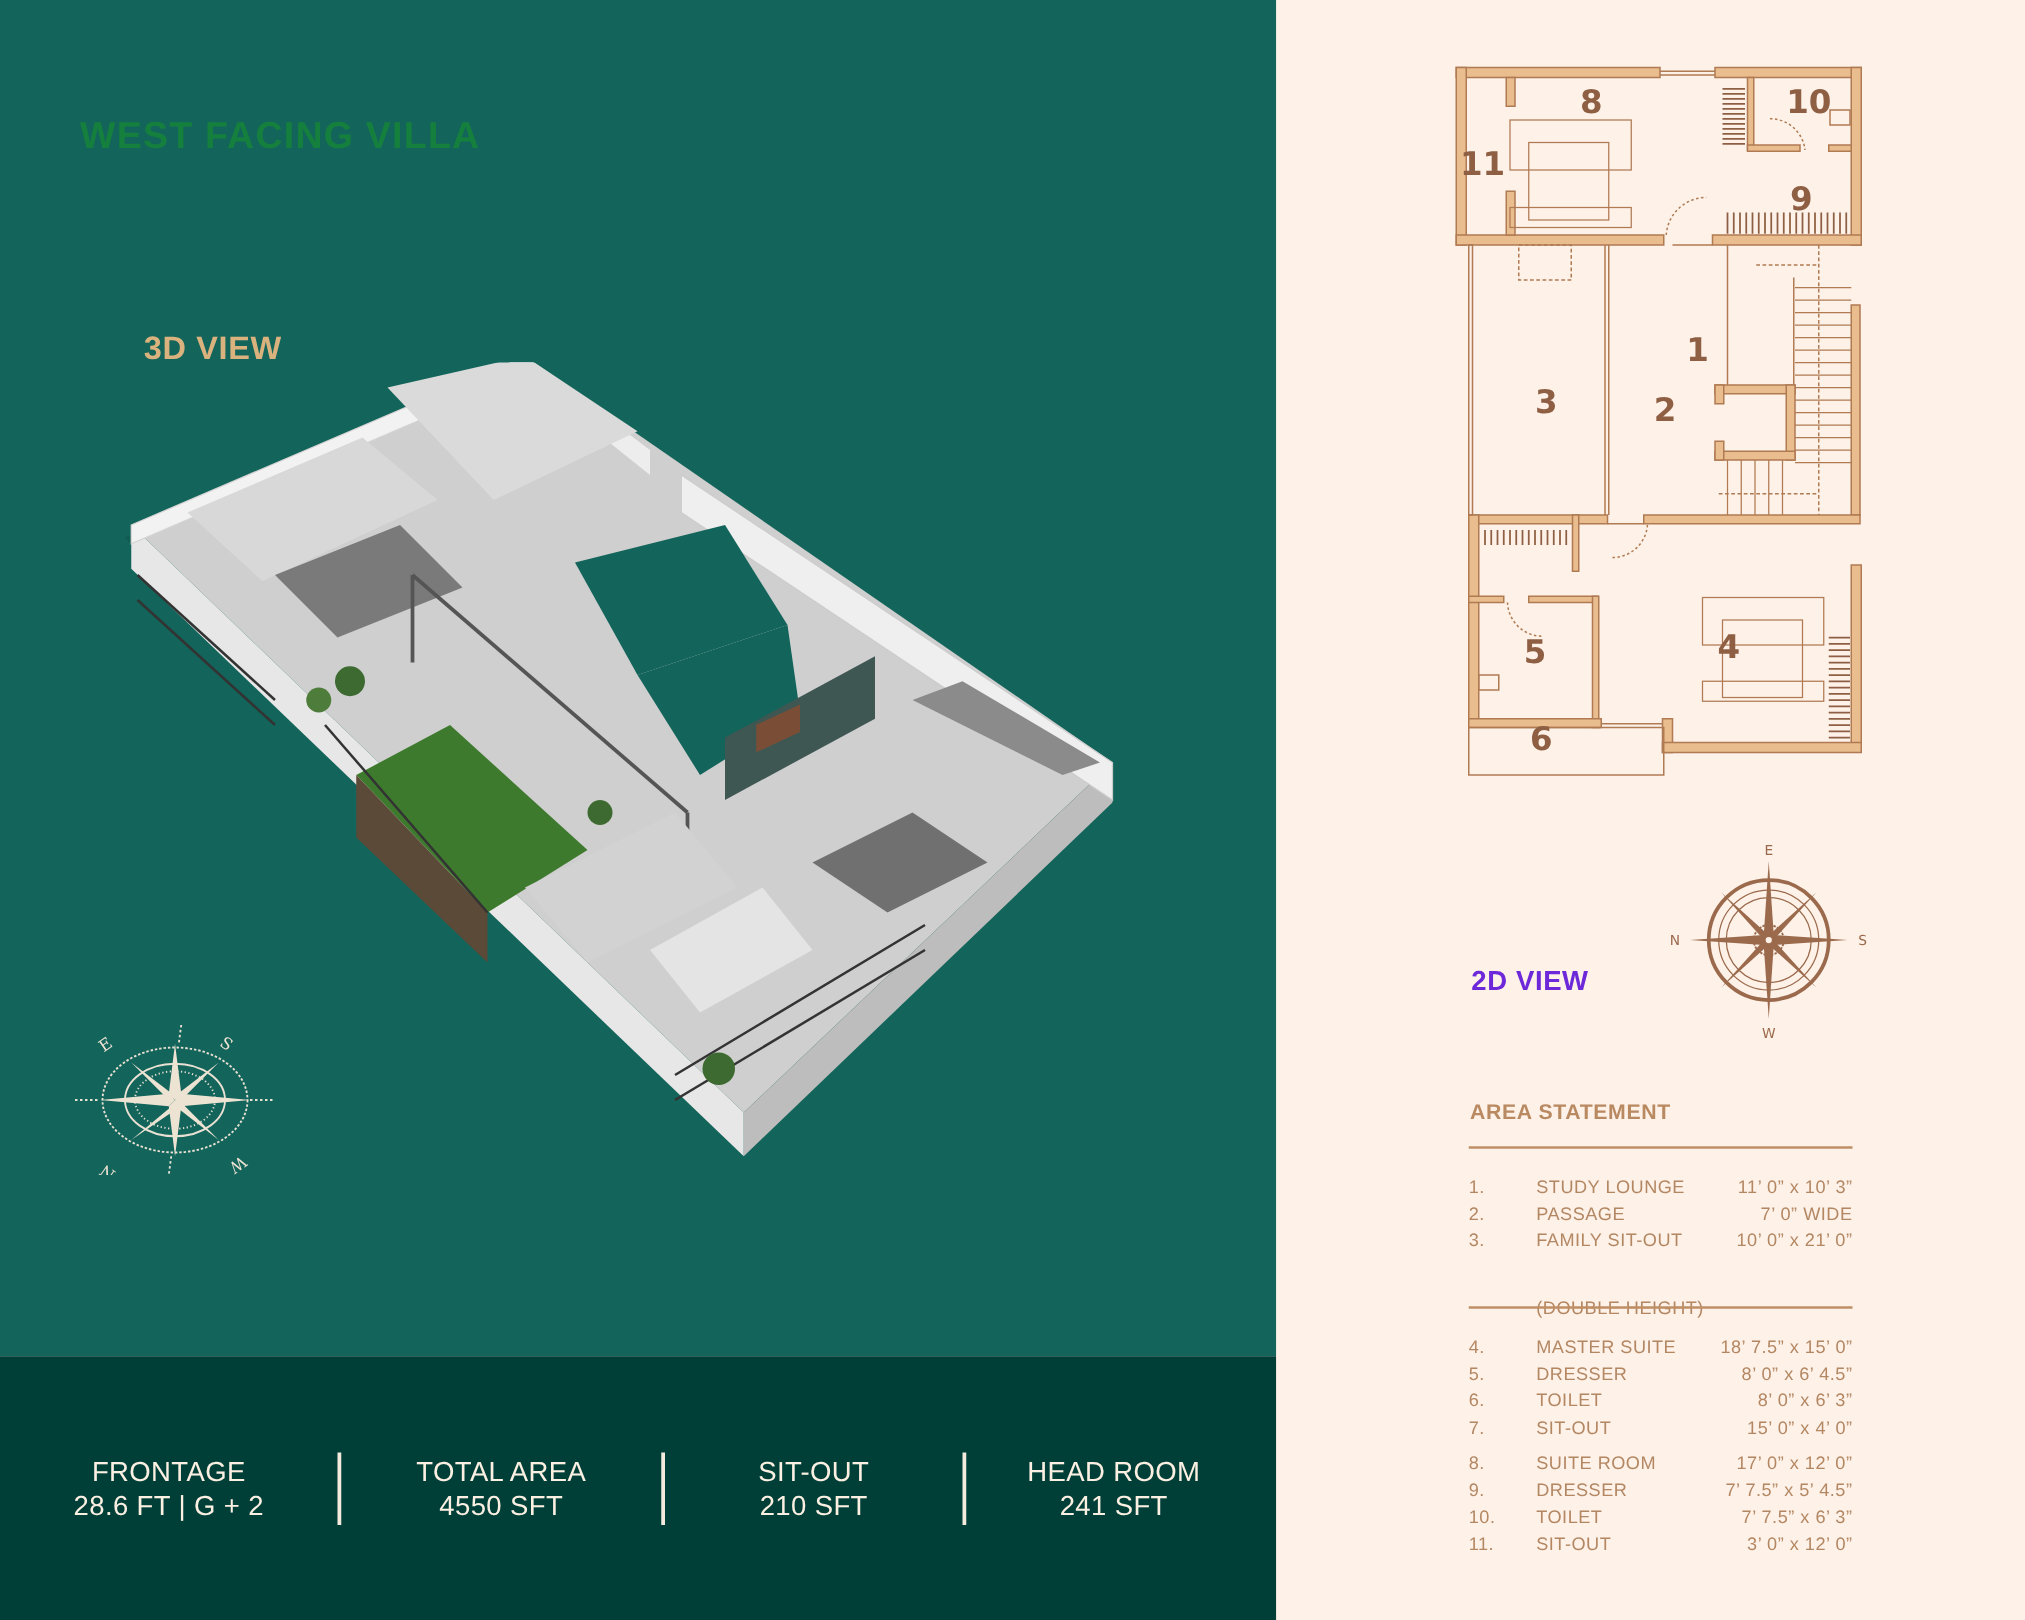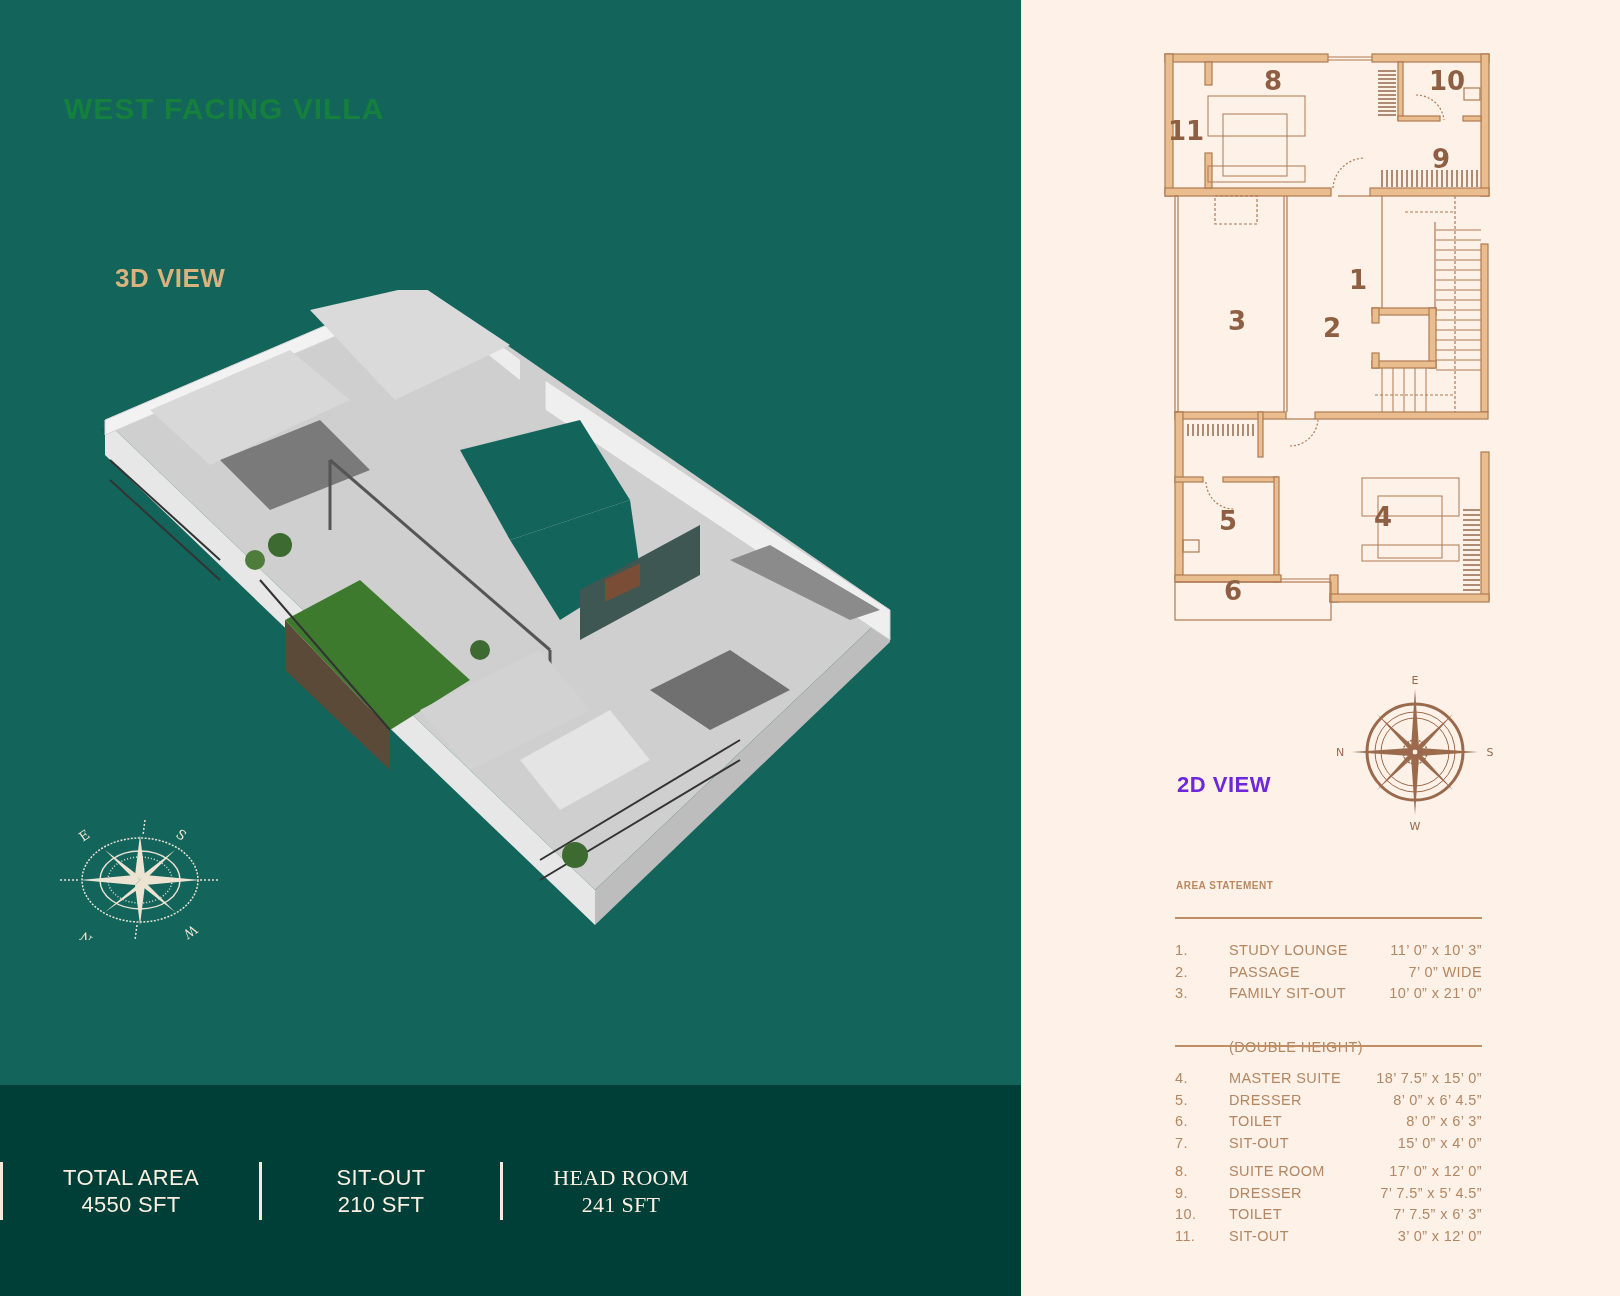--- a/index.html
+++ b/index.html
@@ -22,21 +22,21 @@
 
   .stats { position: absolute; left: 0; top: 1085px; width: 1021px; height: 211px; display: flex; align-items: center; }
   .stat { position: relative; text-align: center; color: #FBF0E2; font-size: 22px; line-height: 27px; letter-spacing: 0.3px; }
   .stat span { display: block; }
   .divider { width: 3px; height: 58px; background: #F4EBDD; }
 
   .plan { position: absolute; left: 1150px; top: 40px; width: 360px; height: 600px; }
   .label-2d { position: absolute; left: 1177px; top: 772px; color: #6d28d9; font-size: 22px; font-weight: 700; letter-spacing: 0.5px; }
   .compass-right { position: absolute; left: 1335px; top: 672px; width: 160px; height: 160px; }
 
-  .area-title { position: absolute; left: 1176px; top: 880px; color: #B98A62; font-size: 10px; font-weight: 700; letter-spacing: 0.5px; }
+  .area-title { position: absolute; left: 1176px; top: 880px; color: #B98A62; font-size: 17px; font-weight: 700; letter-spacing: 0.5px; }
   .rule { position: absolute; left: 1175px; width: 307px; height: 2px; background: #BF8E65; }
   .area-list { position: absolute; left: 1175px; width: 307px; color: #B48763; font-size: 14.5px; letter-spacing: 0.4px; }
   .area-row { display: flex; height: 21.5px; line-height: 21.5px; }
   .area-row .num { width: 54px; }
   .area-row .name { flex: 1; }
   .area-row .dim { text-align: center; white-space: nowrap; }
   .area-row.sub .name { padding-left: 0; margin-top: 32px; }
 </style>
 </head>
 <body>
@@ -124,32 +124,36 @@
   </svg>
 </div>
 
 <div class="floor-label">
   <span>FIRST FLOOR</span>
   <span>1285 SFT</span>
 </div>
 
 <div class="bottom-bar"></div>
 <div class="stats">
+  <div class="stat" style="width:270px;">
+    <span>FRONTAGE</span>
+    <span>28.6 FT | G + 2</span>
+  </div>
   <div class="divider"></div>
   <div class="stat" style="width:256px;">
     <span>TOTAL AREA</span>
     <span>4550 SFT</span>
   </div>
   <div class="divider"></div>
   <div class="stat" style="width:238px;">
     <span>SIT-OUT</span>
     <span>210 SFT</span>
   </div>
   <div class="divider"></div>
-  <div class="stat" style="width:236px;font-family:Liberation Serif, serif;">
+  <div class="stat" style="width:236px;">
     <span>HEAD ROOM</span>
     <span>241 SFT</span>
   </div>
 </div>
 
 <div class="right-panel"></div>
 
 <div class="plan">
   <svg width="360" height="600" viewBox="0 0 360 600">
     <g fill="#E9BD8E" stroke="#B07A52" stroke-width="1.2">

